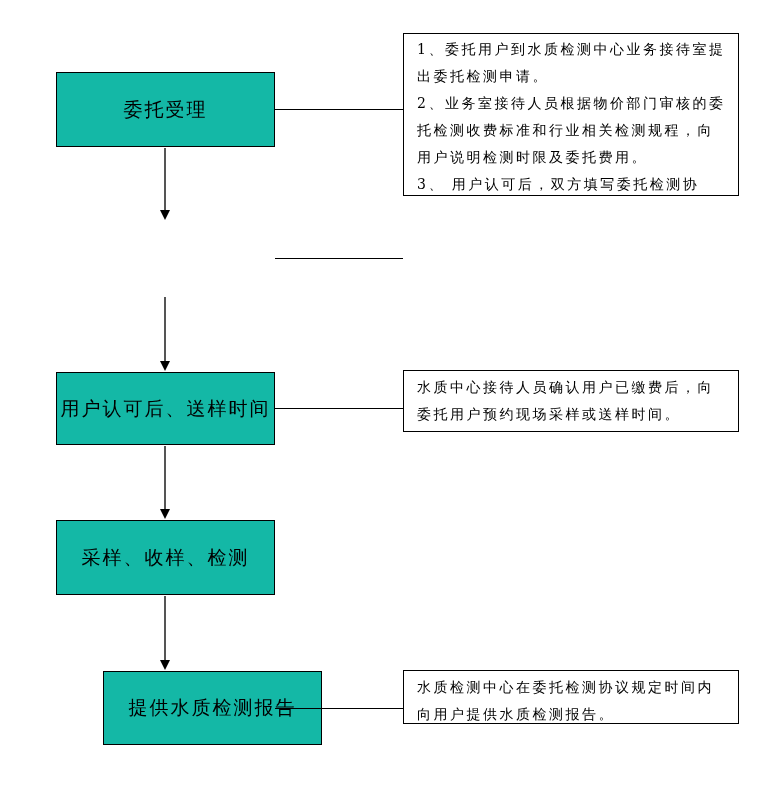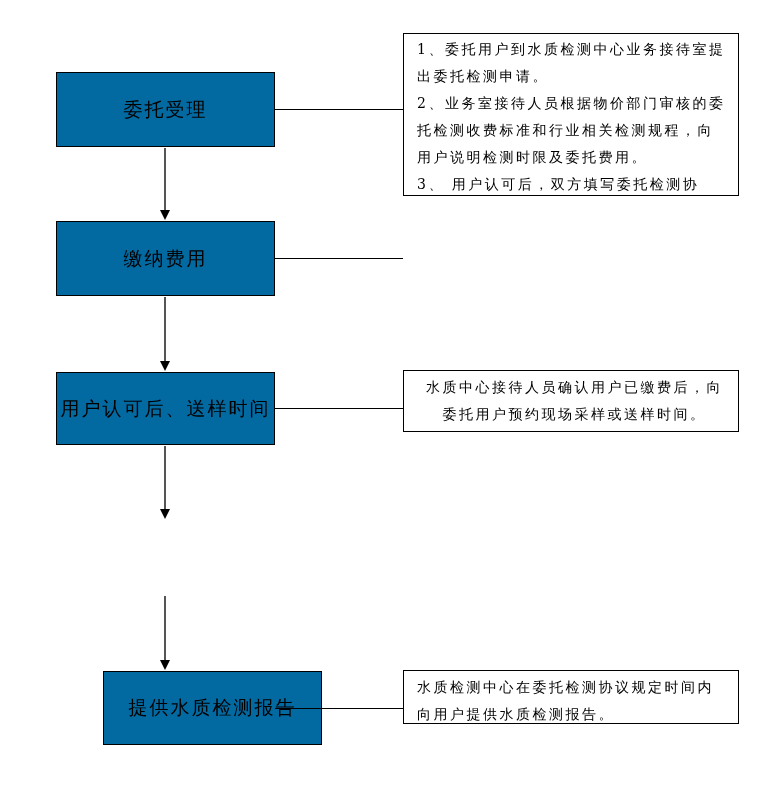--- a/index.html
+++ b/index.html
@@ -16,21 +16,21 @@
     color: #000000;
     overflow: hidden;
   }
   
   .step {
     position: absolute;
     left: 56px;
     width: 219px;
     box-sizing: border-box;
     border: 1px solid #000000;
-    background: #0369a1;
+    background: #14b8a6;
     display: flex;
     align-items: center;
     justify-content: center;
     font-size: 19px;
     letter-spacing: 2px;
     white-space: nowrap;
   }
   .step.s1 { top: 72px;  height: 75px; }
   .step.s2 { top: 221px; height: 75px; }
   .step.s3 { top: 372px; height: 73px; }
@@ -47,21 +47,21 @@
     background: #ffffff;
     font-size: 14px;
     line-height: 27px;
     letter-spacing: 2.5px;
     padding: 2px 6px 0 13px;
     white-space: pre-line;
     overflow: hidden;
   }
   .note.n1 { top: 33px;  height: 163px; }
   .note.n2 { top: 229px; height: 87px; letter-spacing: 4px; padding-top: 3px; }
-  .note.n3 { top: 370px; height: 62px; padding-top: 3px; text-align: center; }
+  .note.n3 { top: 370px; height: 62px; padding-top: 3px; }
   .note.n4 { top: 670px; height: 54px; padding-top: 3px; }
 
   
   .hline {
     position: absolute;
     left: 275px;
     width: 128px;
     height: 0;
     border-top: 1px solid #000000;
   }
@@ -97,25 +97,25 @@
   .varrow.a4 { top: 596px; height: 74px; }
 </style>
 </head>
 <body>
 
 <div class="canvas">
 
   <div class="step s1">
     <span>委托受理</span>
   </div>
-  <div class="step s2">
-    <span>缴纳费用</span>
-  </div>
   <div class="step s3">
     <span>用户认可后、送样时间</span>
+  </div>
+  <div class="step s4">
+    <span>采样、收样、检测</span>
   </div>
   <div class="step s5">
     <span>提供水质检测报告</span>
   </div>
 
   <div class="note n1">1、委托用户到水质检测中心业务接待室提
 出委托检测申请。
 2、业务室接待人员根据物价部门审核的委
 托检测收费标准和行业相关检测规程，向
 用户说明检测时限及委托费用。

